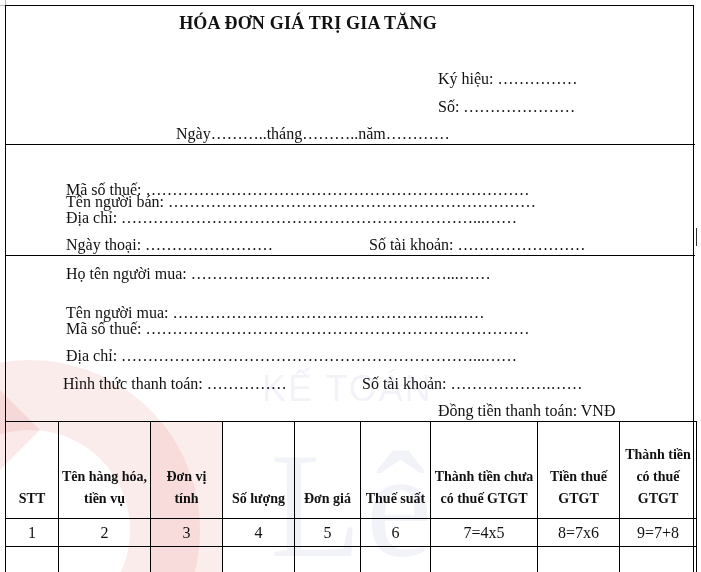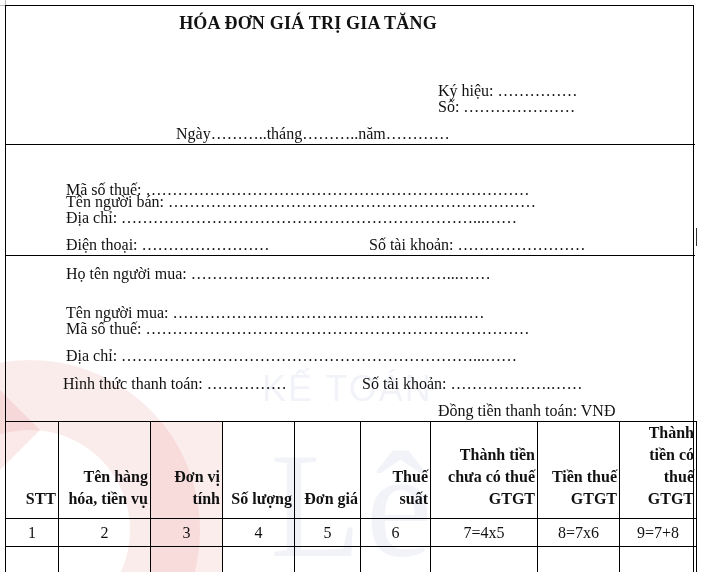--- a/index.html
+++ b/index.html
@@ -17,48 +17,48 @@
   .corner-mark { position:absolute; left:0; top:0; width:5px; height:5px; border-right:1px solid #bbb; border-bottom:1px solid #bbb; }
 
   .frame { position:absolute; left:5px; top:5px; width:689px; height:567px; border:1px solid #000; border-bottom:none; box-sizing:border-box; }
   .hline { position:absolute; left:5px; width:690px; height:0; border-top:1px solid #000; }
 
   .title { position:absolute; left:0; width:616px; top:13px; text-align:center; font-weight:bold; font-size:18px; letter-spacing:0.2px; }
   .txt { position:absolute; font-size:16px; white-space:nowrap; }
 
   table.items { position:absolute; left:5px; top:421px; border-collapse:collapse; table-layout:fixed; width:691px; }
   table.items td, table.items th { border:1px solid #000; padding:0 2px; text-align:center; font-size:16px; }
-  table.items th { font-weight:bold; vertical-align:bottom; height:88px; line-height:22px; padding-bottom:8px; font-size:16px;text-align:right;}
+  table.items th { font-weight:bold; vertical-align:bottom; height:88px; line-height:22px; padding-bottom:8px; font-size:14px;}
   table.items td { height:27px; vertical-align:middle; }
   .cursor-bar { position:absolute; left:696px; top:228px; width:1px; height:18px; background:#333; }
 </style>
 </head>
 <body>
 
 <div class="wm-arc"></div>
 <div class="wm-tri"></div>
 <div class="wm-red-band"></div>
 <div class="wm-sub">KẾ TOÁN</div>
 <div class="wm-text">Lê Anh</div>
 
 <div class="corner-mark"></div>
 <div class="frame"></div>
 <div class="hline" style="top:144px"></div>
 <div class="hline" style="top:255px"></div>
 <div class="cursor-bar"></div>
 
 <div class="title">HÓA ĐƠN GIÁ TRỊ GIA TĂNG</div>
-<div class="txt" style="left:438px; top:82px;">Ký hiệu: ……………</div>
+<div class="txt" style="left:438px; top:70px;">Ký hiệu: ……………</div>
 <div class="txt" style="left:438px; top:98px;">Số: …………………</div>
 <div class="txt" style="left:176px; top:125px;">Ngày………..tháng………..năm…………</div>
 
 <div class="txt" style="left:66px; top:153px;margin-top:40px;">Tên người bán: ……………………………………………………………</div>
 <div class="txt" style="left:66px; top:181px;">Mã số thuế: ………………………………………………………………</div>
 <div class="txt" style="left:66px; top:209px;">Địa chỉ: …………………………………………………………...……</div>
-<div class="txt" style="left:66px; top:236px;">Điện thoại: ……………………</div>
+<div class="txt" style="left:66px; top:236px;">Ngày thoại: ……………………</div>
 <div class="txt" style="left:369px; top:236px;">Số tài khoản: ……………………</div>
 
 <div class="txt" style="left:66px; top:265px;font-family:Liberation Serif, serif;">Họ tên người mua: …………………………………………...……</div>
 <div class="txt" style="left:66px; top:304px;">Tên người mua: ……………………………………………..……</div>
 <div class="txt" style="left:66px; top:320px;">Mã số thuế: ………………………………………………………………</div>
 <div class="txt" style="left:66px; top:347px;">Địa chỉ: …………………………………………………………...……</div>
 <div class="txt" style="left:63px; top:375px;">Hình thức thanh toán: ……………</div>
 <div class="txt" style="left:362px; top:375px;text-align:center;">Số tài khoản: ……………….……</div>
 <div class="txt" style="left:438px; top:402px;">Đồng tiền thanh toán: VNĐ</div>
 

